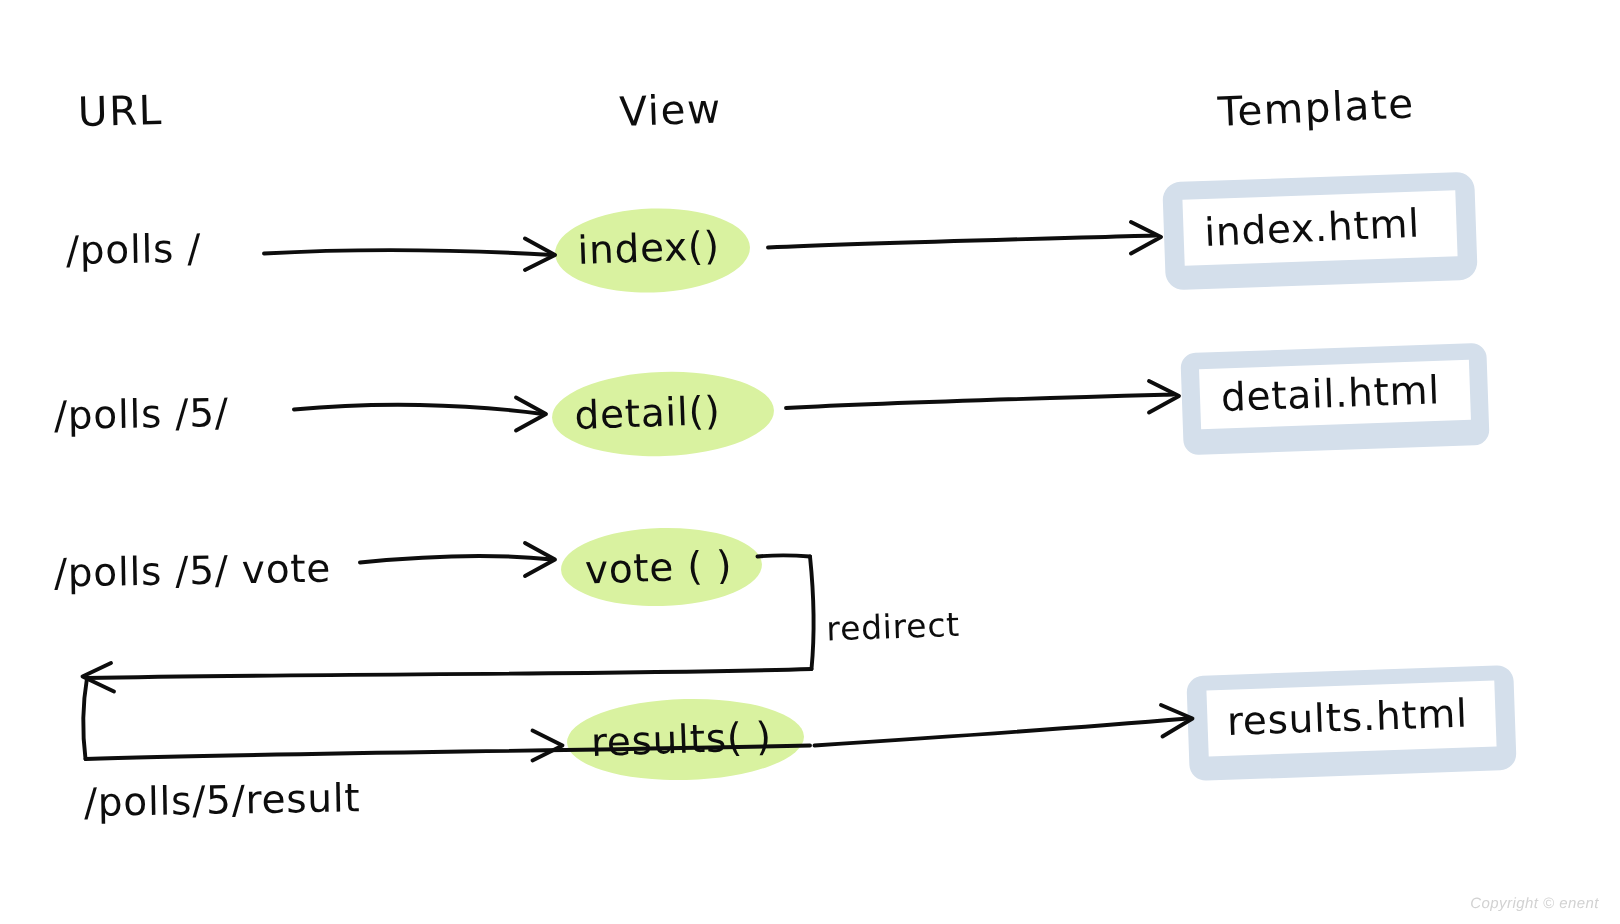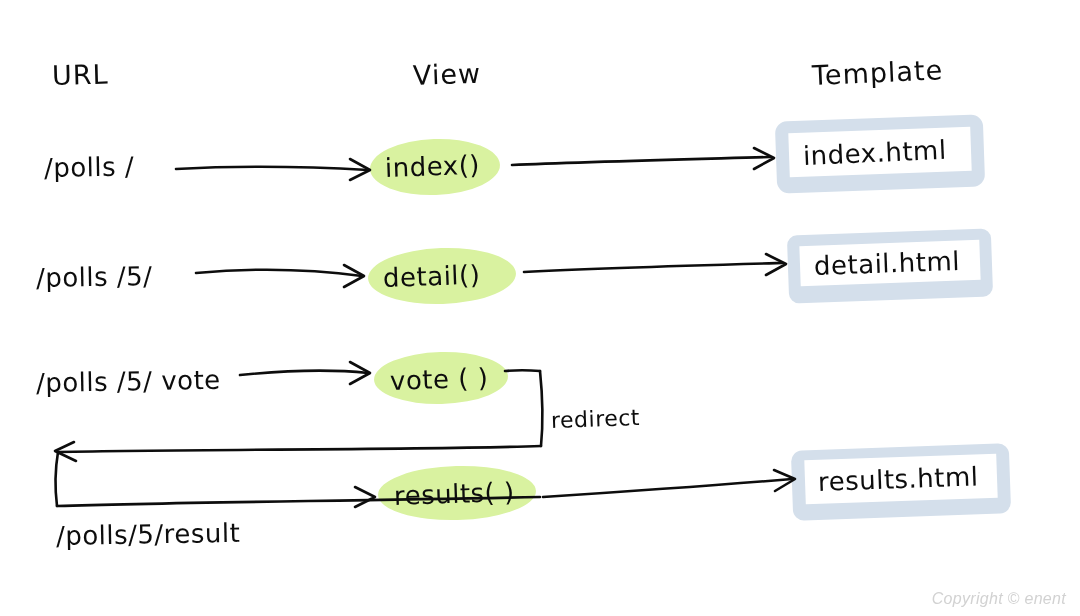--- a/index.html
+++ b/index.html
@@ -69,21 +69,21 @@
     top: 0;
     width: 1080px;
     height: 616px;
     z-index: 5;
     pointer-events: none;
   }
   .watermark {
     position: absolute;
     right: 14px;
     bottom: 8px;
-    font-size: 16px;
+    font-size: 10px;
     font-style: italic;
     color: #d2d2d2;
     font-family: "Liberation Sans", sans-serif;
     letter-spacing: 0.3px;
   }
 </style>
 </head>
 <body>
 
 <div id="canvas">

